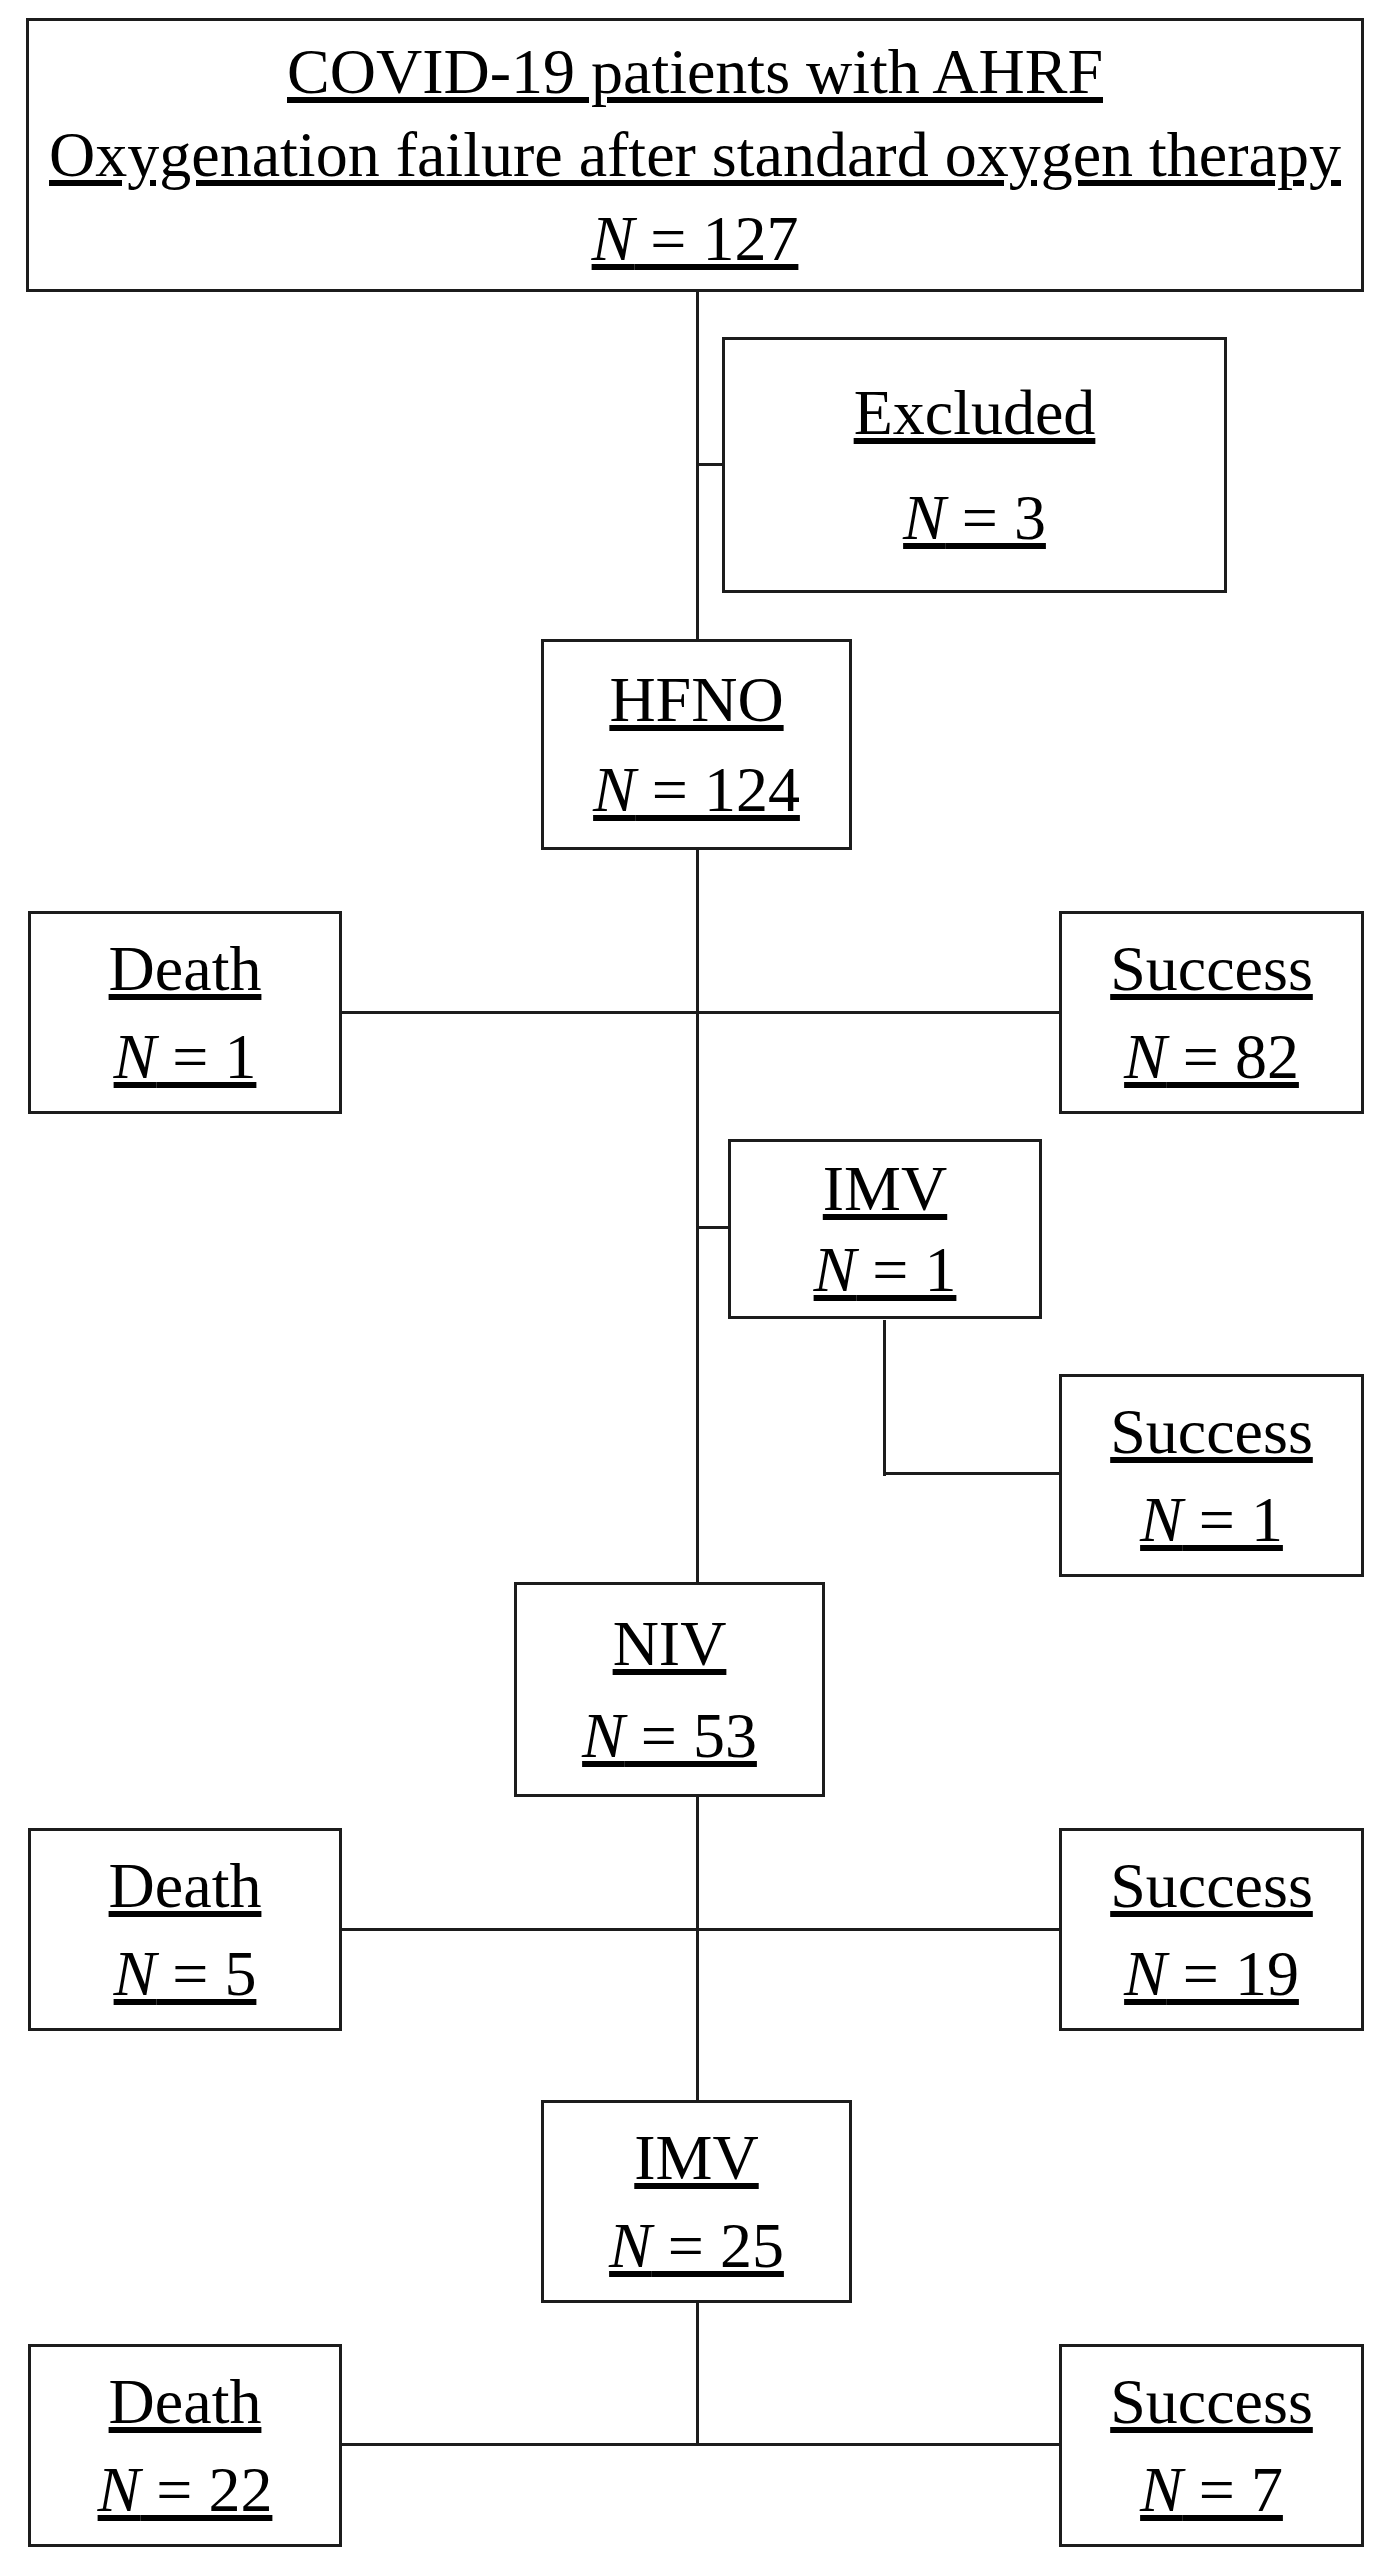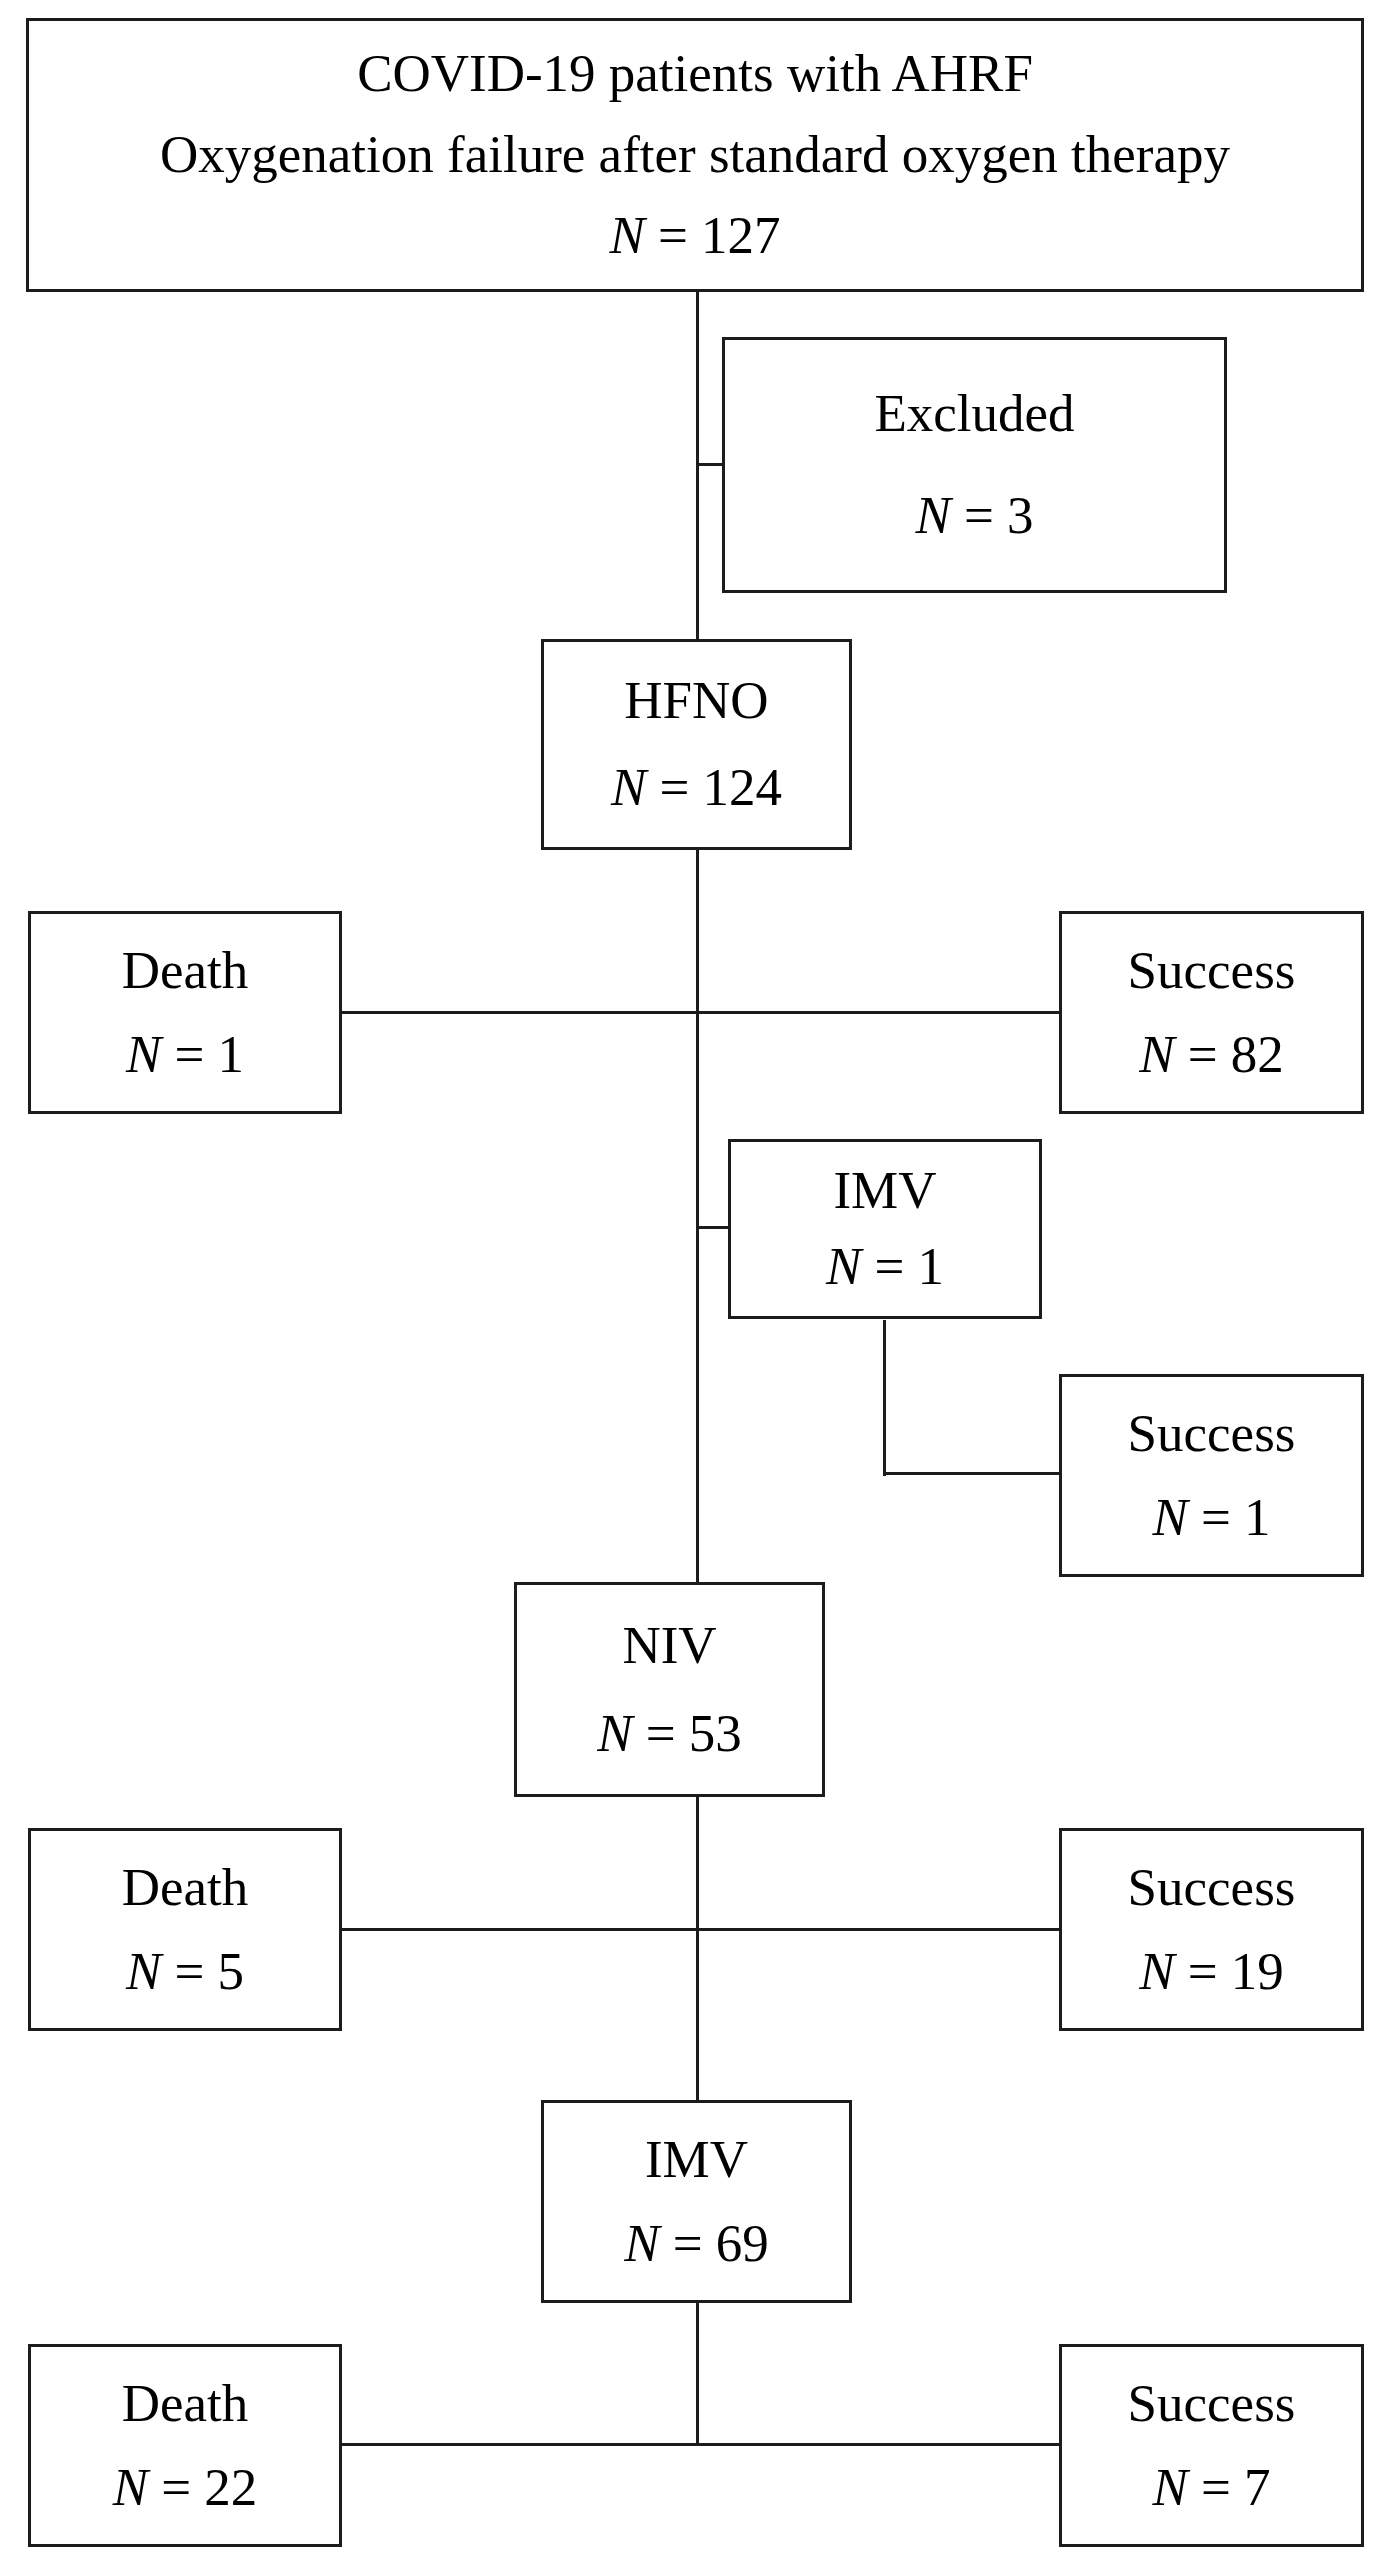--- a/index.html
+++ b/index.html
@@ -19,23 +19,24 @@
   .box {
     position: absolute;
     box-sizing: border-box;
     border: 3px solid #1c1c1c;
     background: #ffffff;
     display: flex;
     flex-direction: column;
     justify-content: space-evenly;
     align-items: center;
     text-align: center;
-    font-size: 53px;
+    font-size: 64px;
     line-height: 1.05;
     white-space: nowrap;
+    text-decoration: underline;
   }
   .bline { display: block; }
   
   .count::first-letter { font-style: italic; }
   .wire {
     position: absolute;
     background: #1c1c1c;
   }
 
   
@@ -129,21 +130,21 @@
     <span class="bline count">N = 5</span>
   </div>
 
   <div class="box b-niv-succ">
     <span class="bline">Success</span>
     <span class="bline count">N = 19</span>
   </div>
 
   <div class="box b-imv2">
     <span class="bline">IMV</span>
-    <span class="bline count">N = 69</span>
+    <span class="bline count">N = 25</span>
   </div>
 
   <div class="box b-imv2-death">
     <span class="bline">Death</span>
     <span class="bline count">N = 22</span>
   </div>
 
   <div class="box b-imv2-succ">
     <span class="bline">Success</span>
     <span class="bline count">N = 7</span>

